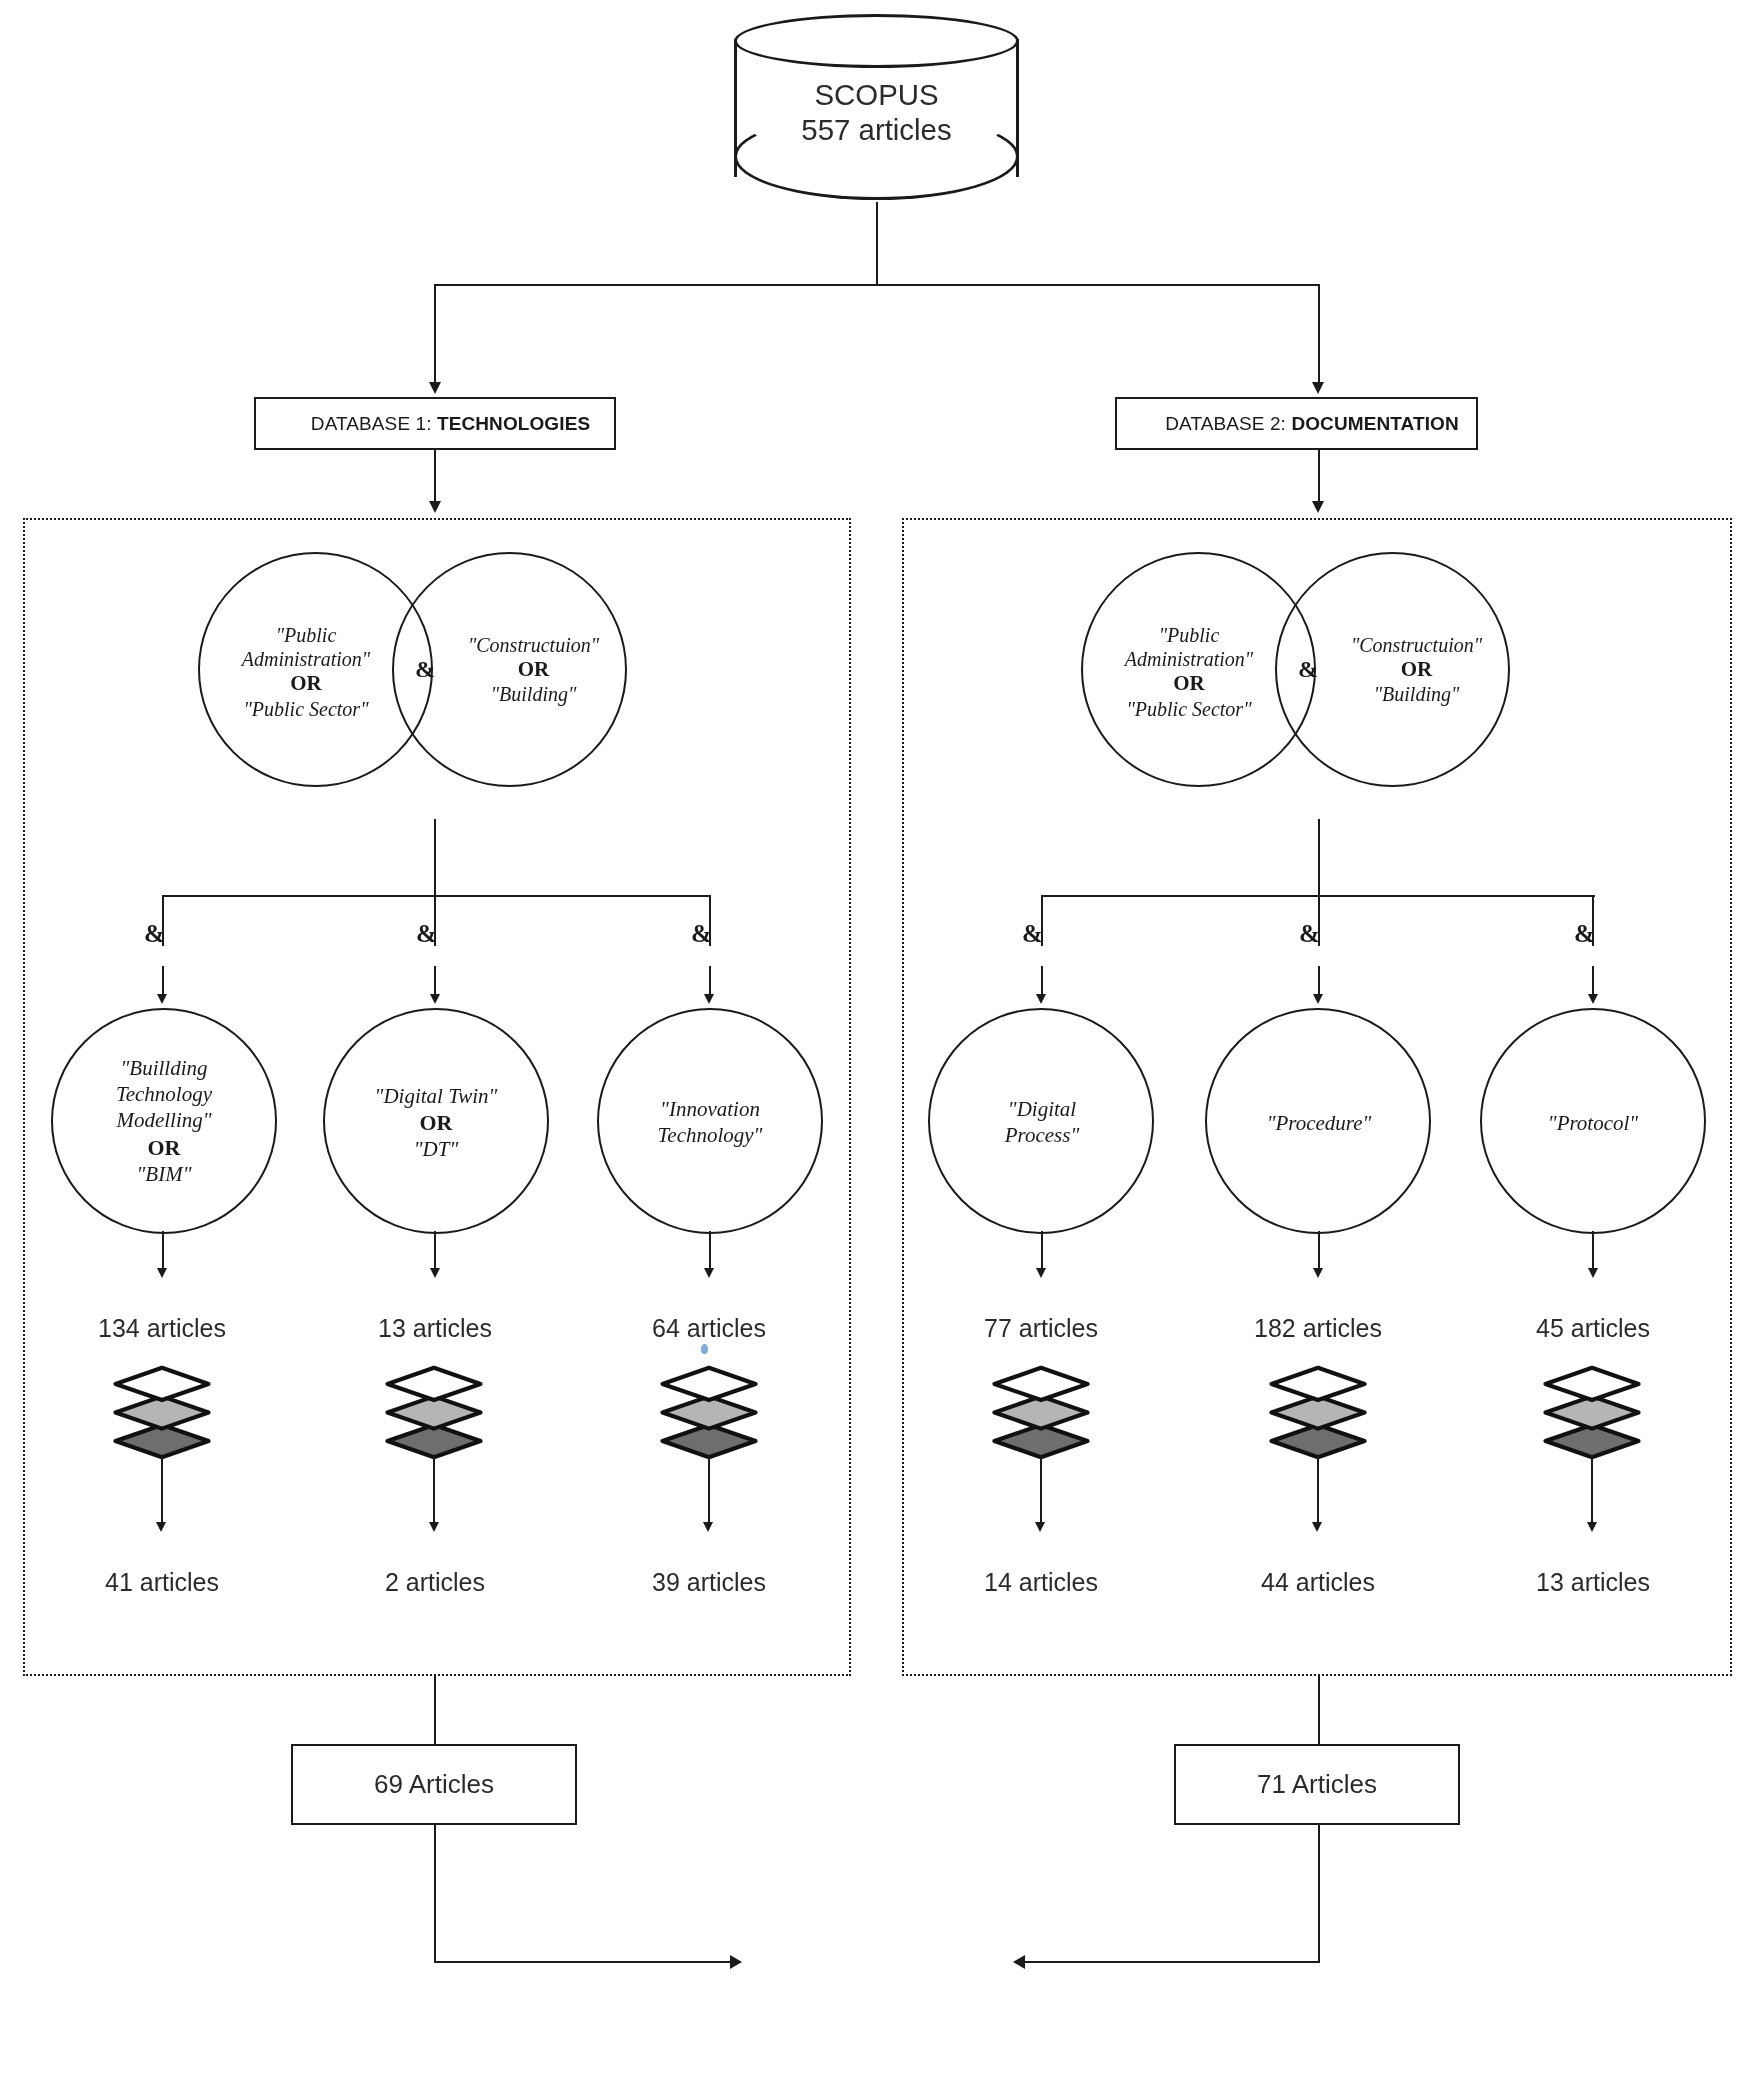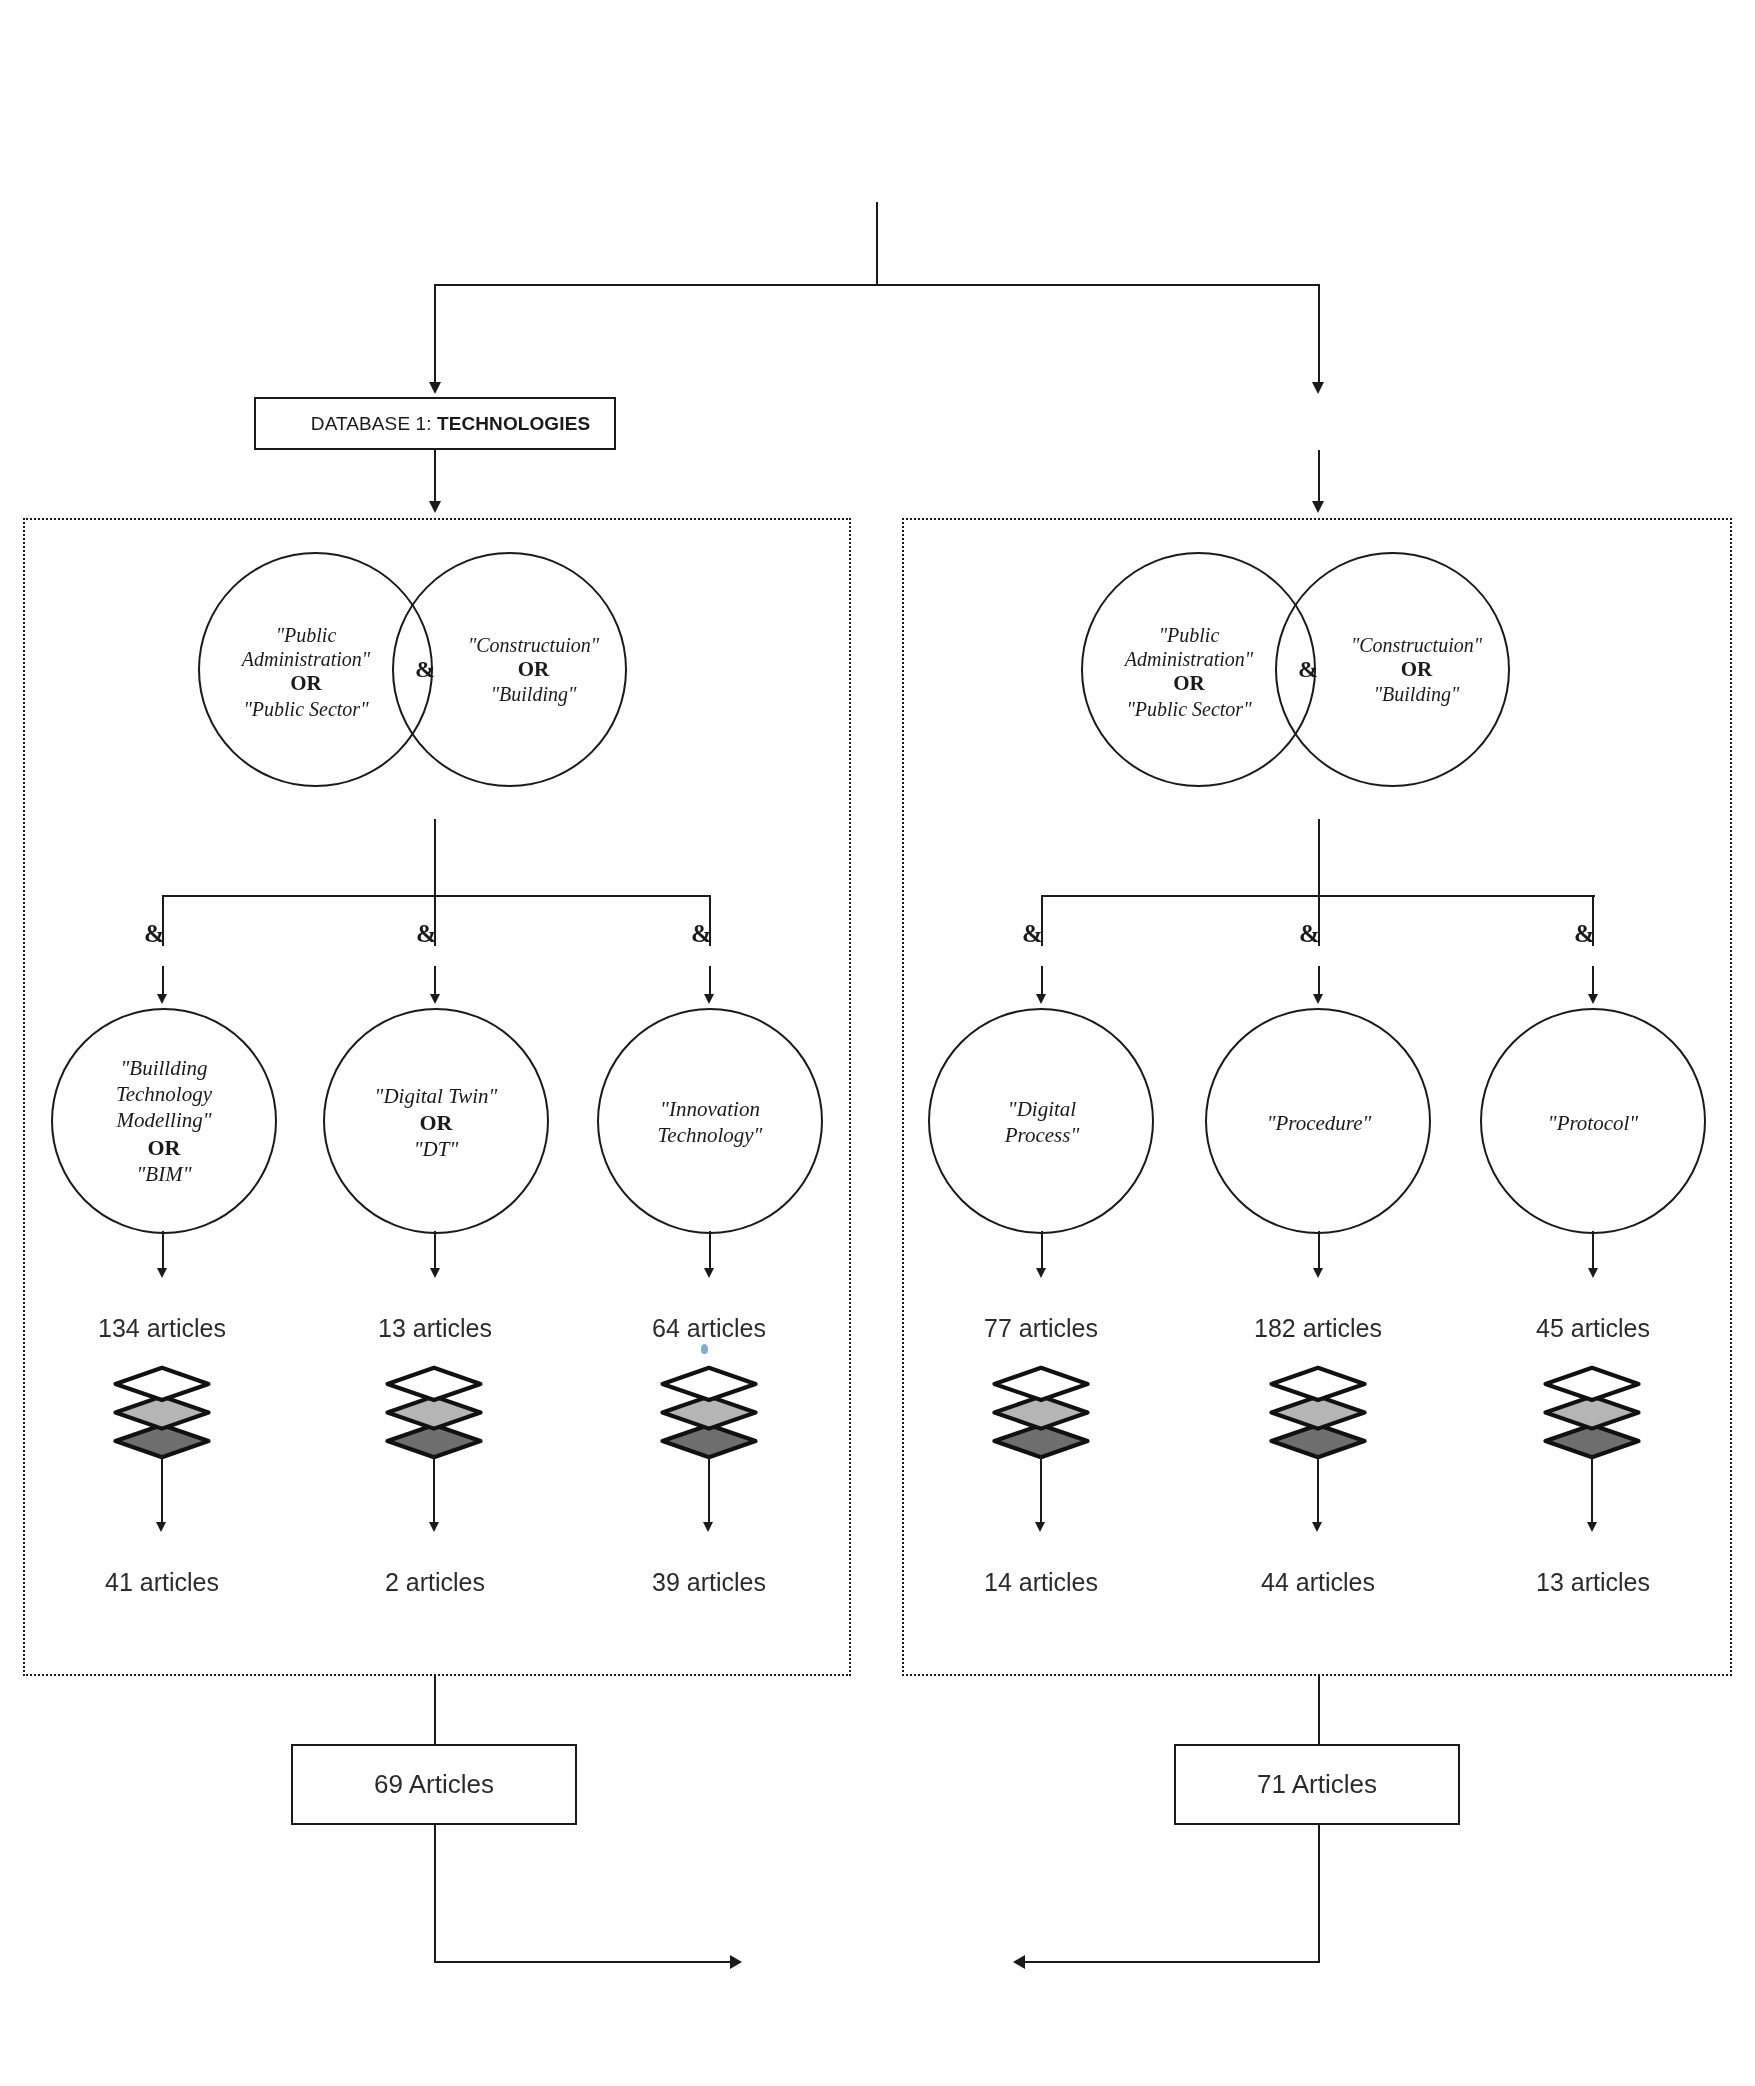--- a/index.html
+++ b/index.html
@@ -176,35 +176,47 @@
     background:#6f9bd1;
     border-radius:50% 50% 45% 45%;
     opacity:.85;
   }
 </style>
 </head>
 <body>
 
 <div id="stage">
 
+  <div class="cylinder">
+    <div class="cyl-body"></div>
+    <div class="cyl-bottom"></div>
+    <div class="cyl-top"></div>
+    <div class="cyl-text">
+      <div>SCOPUS</div>
+      <div>557 articles</div>
+    </div>
+  </div>
 
   <div class="vline" style="left:876px; top:202px; width:2.3px; height:83px;"></div>
 
   <div class="hline" style="left:434px; top:284px; width:886px;"></div>
 
   <div class="vline" style="left:434px; top:284px; height:101px;"></div>
   <div class="arrow-d" style="left:429px; top:382px;"></div>
 
   <div class="vline" style="left:1318px; top:284px; height:101px;"></div>
   <div class="arrow-d" style="left:1312px; top:382px;"></div>
 
   <div class="rectbox" style="left:254px; top:397px; width:362px; height:53px;">
     <div class="db-label"><span>DATABASE 1: </span><b>TECHNOLOGIES</b></div>
   </div>
 
+  <div class="rectbox" style="left:1115px; top:397px; width:363px; height:53px;">
+    <div class="db-label"><span>DATABASE 2: </span><b>DOCUMENTATION</b></div>
+  </div>
 
   <div class="vline" style="left:434px; top:450px; height:55px;"></div>
   <div class="arrow-d" style="left:429px; top:501px;"></div>
   <div class="vline" style="left:1318px; top:450px; height:55px;"></div>
   <div class="arrow-d" style="left:1312px; top:501px;"></div>
 
   <div class="dotted" style="left:23px; top:518px; width:828px; height:1158px;"></div>
   <div class="dotted" style="left:902px; top:518px; width:830px; height:1158px;"></div>
 
   <div class="circ" style="left:198px; top:552px; width:235px; height:235px;"></div>

